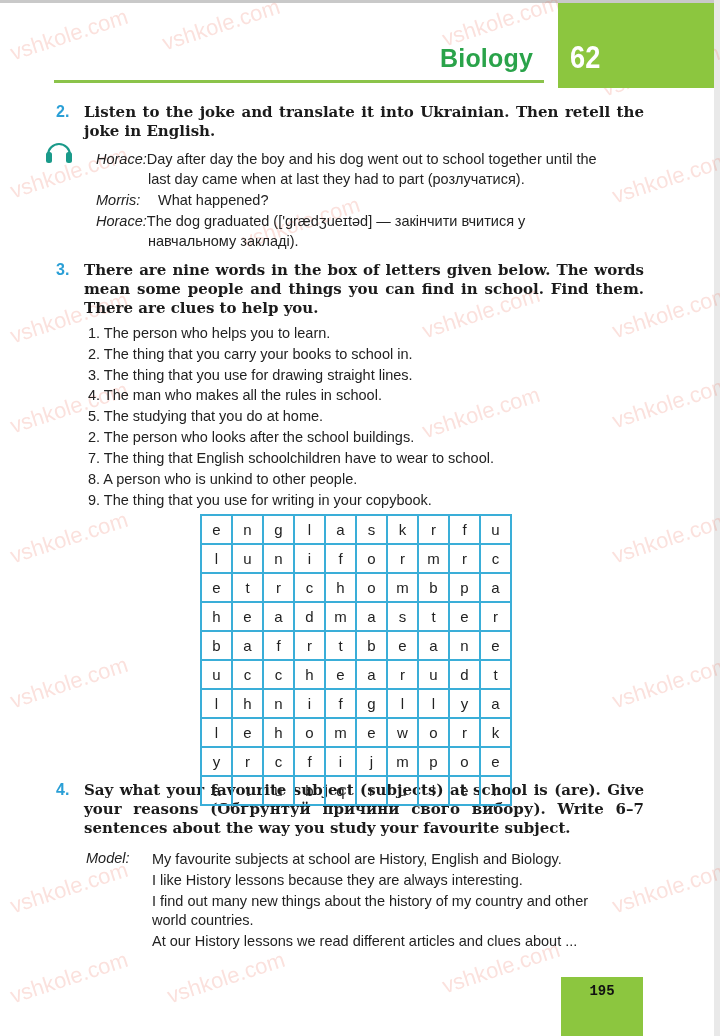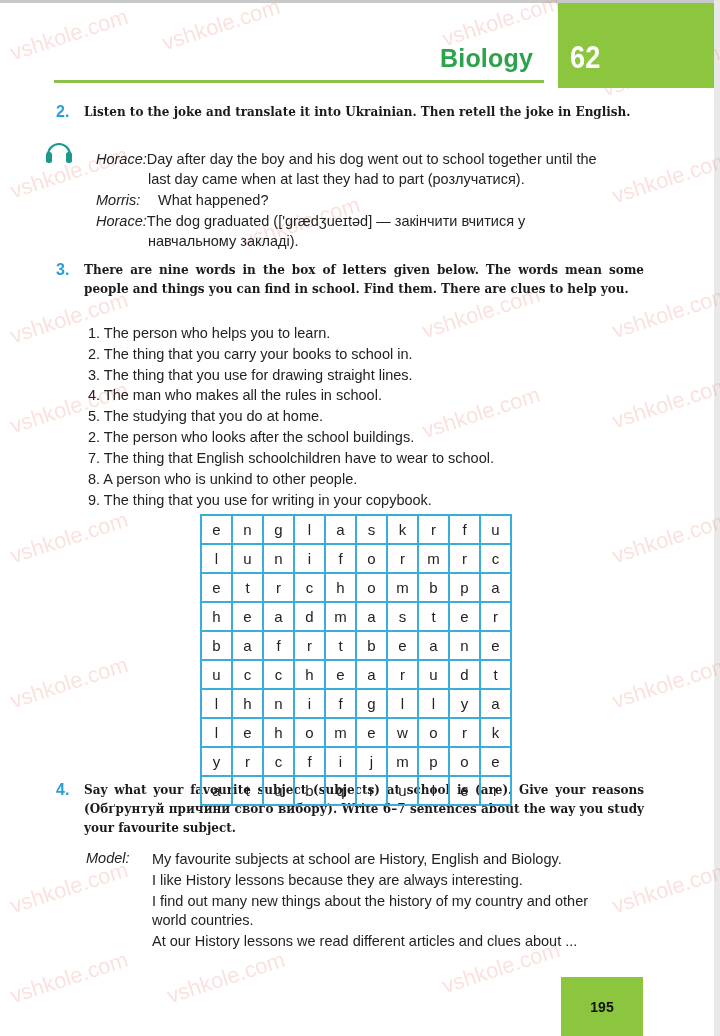--- a/index.html
+++ b/index.html
@@ -34,21 +34,21 @@
   }
 
   .content { position: absolute; left: 0; top: 0; width: 720px; z-index: 3; }
   .ex-num {
     position: absolute; color: #2a9fd6; font-weight: bold; font-size: 16px;
     font-family: "Liberation Sans", sans-serif;
   }
   .ex-title {
     position: absolute; left: 84px; width: 560px;
     font-family: "DejaVu Serif", "Liberation Serif", serif; font-weight: bold;
-    font-size: 12px; line-height: 19px; color: #1b1b1b; text-align: justify;
+    font-size: 15px; line-height: 19px; color: #1b1b1b; text-align: justify;
   }
   .body-text { font-family: "Liberation Sans", sans-serif; font-size: 14.5px; color: #222; }
   .dialogue-row { position: absolute; left: 96px; width: 560px; line-height: 20px; }
   .speaker { font-style: italic; display: inline-block; }
   .clue { position: absolute; left: 88px; line-height: 20px; }
 
   .headphones { position: absolute; left: 44px; top: 138px; width: 30px; height: 26px; }
 
   .grid {
     position: absolute; left: 200px; top: 514px; border-collapse: collapse; z-index: 3;
@@ -56,22 +56,22 @@
   .grid td {
     width: 29px; height: 27px; border: 2px solid #3aaed8; text-align: center; vertical-align: middle;
     font-family: "Liberation Sans", sans-serif; font-size: 15px; color: #222; padding: 0;
   }
 
   .model-label { position: absolute; left: 86px; top: 850px; font-style: italic; text-align: right; }
   .model-line { position: absolute; left: 152px; width: 500px; line-height: 21px; }
 
   .page-box { position: absolute; left: 561px; top: 977px; width: 82px; height: 59px; background: #8cc63f; z-index: 2; }
   .page-num {
-    position: absolute; left: 0; top: 22px; width: 100%; text-align: center;
-    font-family: Liberation Sans, sans-serif; font-weight: bold; font-size: 14px; color: #111;
+    position: absolute; left: 0; top: 6px; width: 100%; text-align: center;
+    font-family: Liberation Mono, monospace; font-weight: bold; font-size: 14px; color: #111;
   }
 </style>
 </head>
 <body>
 
 <div class="top-edge"></div>
 <div class="right-edge"></div>
 
 <div class="watermarks">
   <span class="wm" style="left:8px;top:22px">vshkole.com</span>

